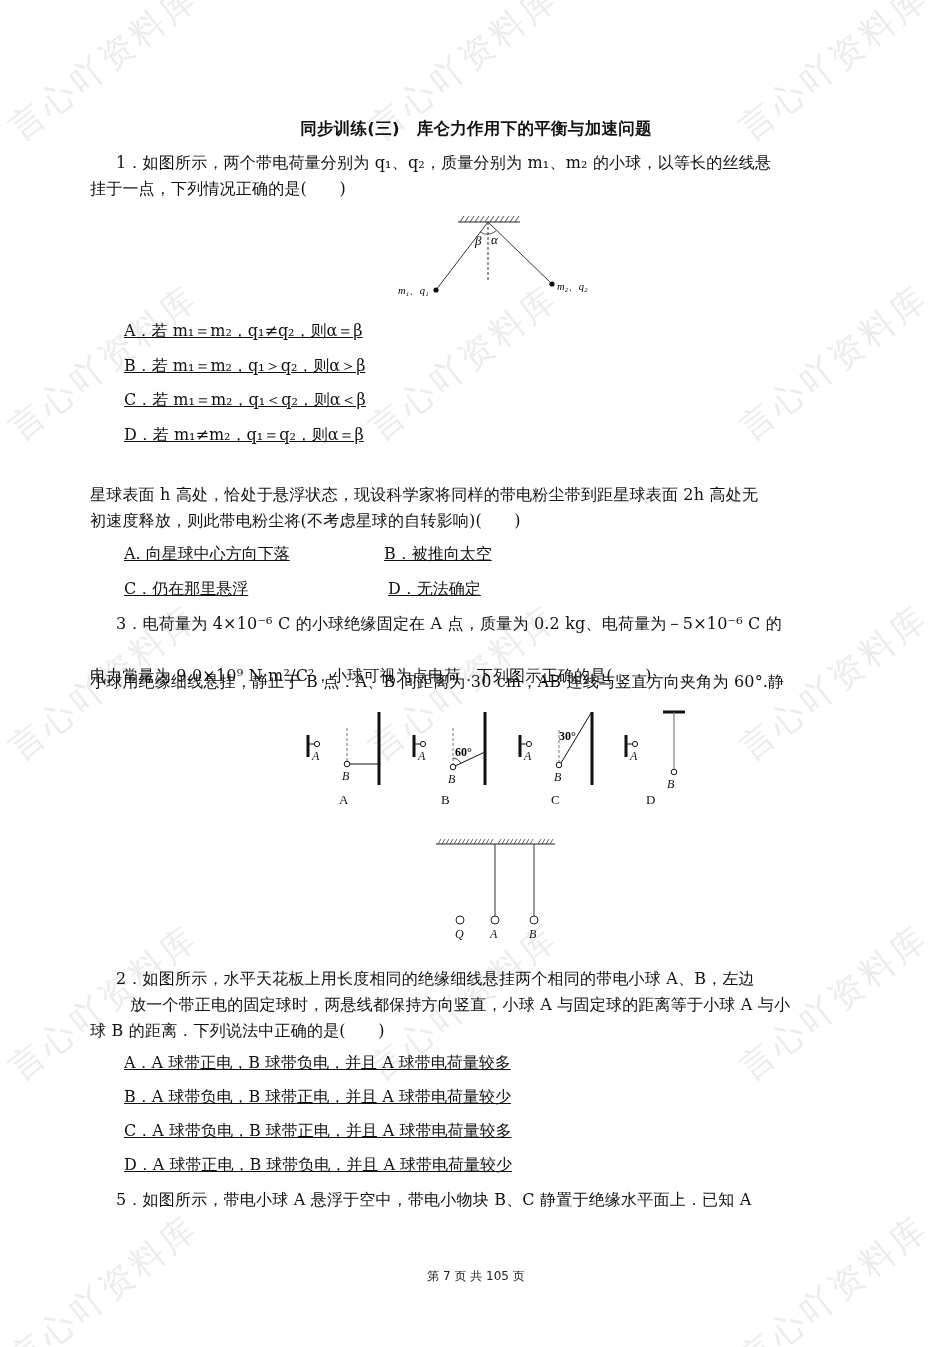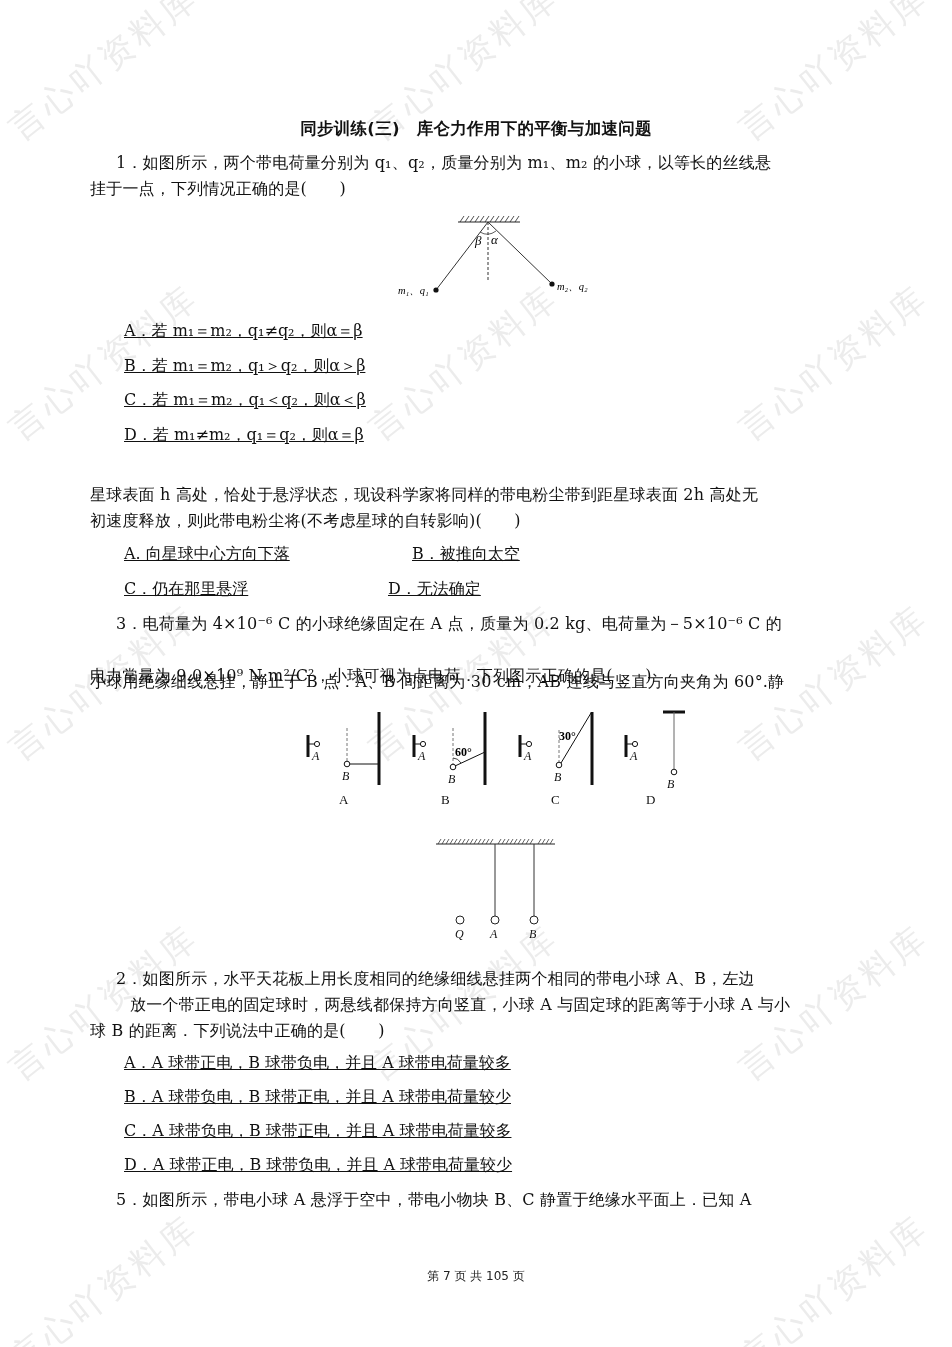--- a/index.html
+++ b/index.html
@@ -67,21 +67,21 @@
   </svg>
 
   <div class="opt" style="top:318px;">A．若 m₁＝m₂，q₁≠q₂，则α＝β</div>
   <div class="opt" style="top:353px;">B．若 m₁＝m₂，q₁＞q₂，则α＞β</div>
   <div class="opt" style="top:387px;">C．若 m₁＝m₂，q₁＜q₂，则α＜β</div>
   <div class="opt" style="top:422px;">D．若 m₁≠m₂，q₁＝q₂，则α＝β</div>
 
   <div class="p" style="top:482px;left:90px;width:776px;">星球表面 h 高处，恰处于悬浮状态，现设科学家将同样的带电粉尘带到距星球表面 2h 高处无</div>
   <div class="p" style="top:508px;left:90px;">初速度释放，则此带电粉尘将(不考虑星球的自转影响)(　　)</div>
   <div class="opt" style="top:541px;">A. 向星球中心方向下落</div>
-  <div class="opt" style="top:541px;left:384px;margin-left:28px;">B．被推向太空</div>
+  <div class="opt" style="top:541px;left:384px;">B．被推向太空</div>
   <div class="opt" style="top:576px;">C．仍在那里悬浮</div>
   <div class="opt" style="top:576px;left:388px;">D．无法确定</div>
 
   <div class="p" style="top:611px;">3．电荷量为 4×10⁻⁶ C 的小球绝缘固定在 A 点，质量为 0.2 kg、电荷量为－5×10⁻⁶ C 的</div>
   <div class="p" style="top:637px;left:90px;width:776px;margin-top:32px;">小球用绝缘细线悬挂，静止于 B 点．A、B 间距离为 30 cm，AB 连线与竖直方向夹角为 60°.静</div>
   <div class="p" style="top:663px;left:90px;">电力常量为 9.0×10⁹ N·m²/C²，小球可视为点电荷．下列图示正确的是(　　)</div>
 
   <svg class="fig" style="left:290px;top:700px;" width="420" height="115">
     <g stroke="#111" fill="none">
 

